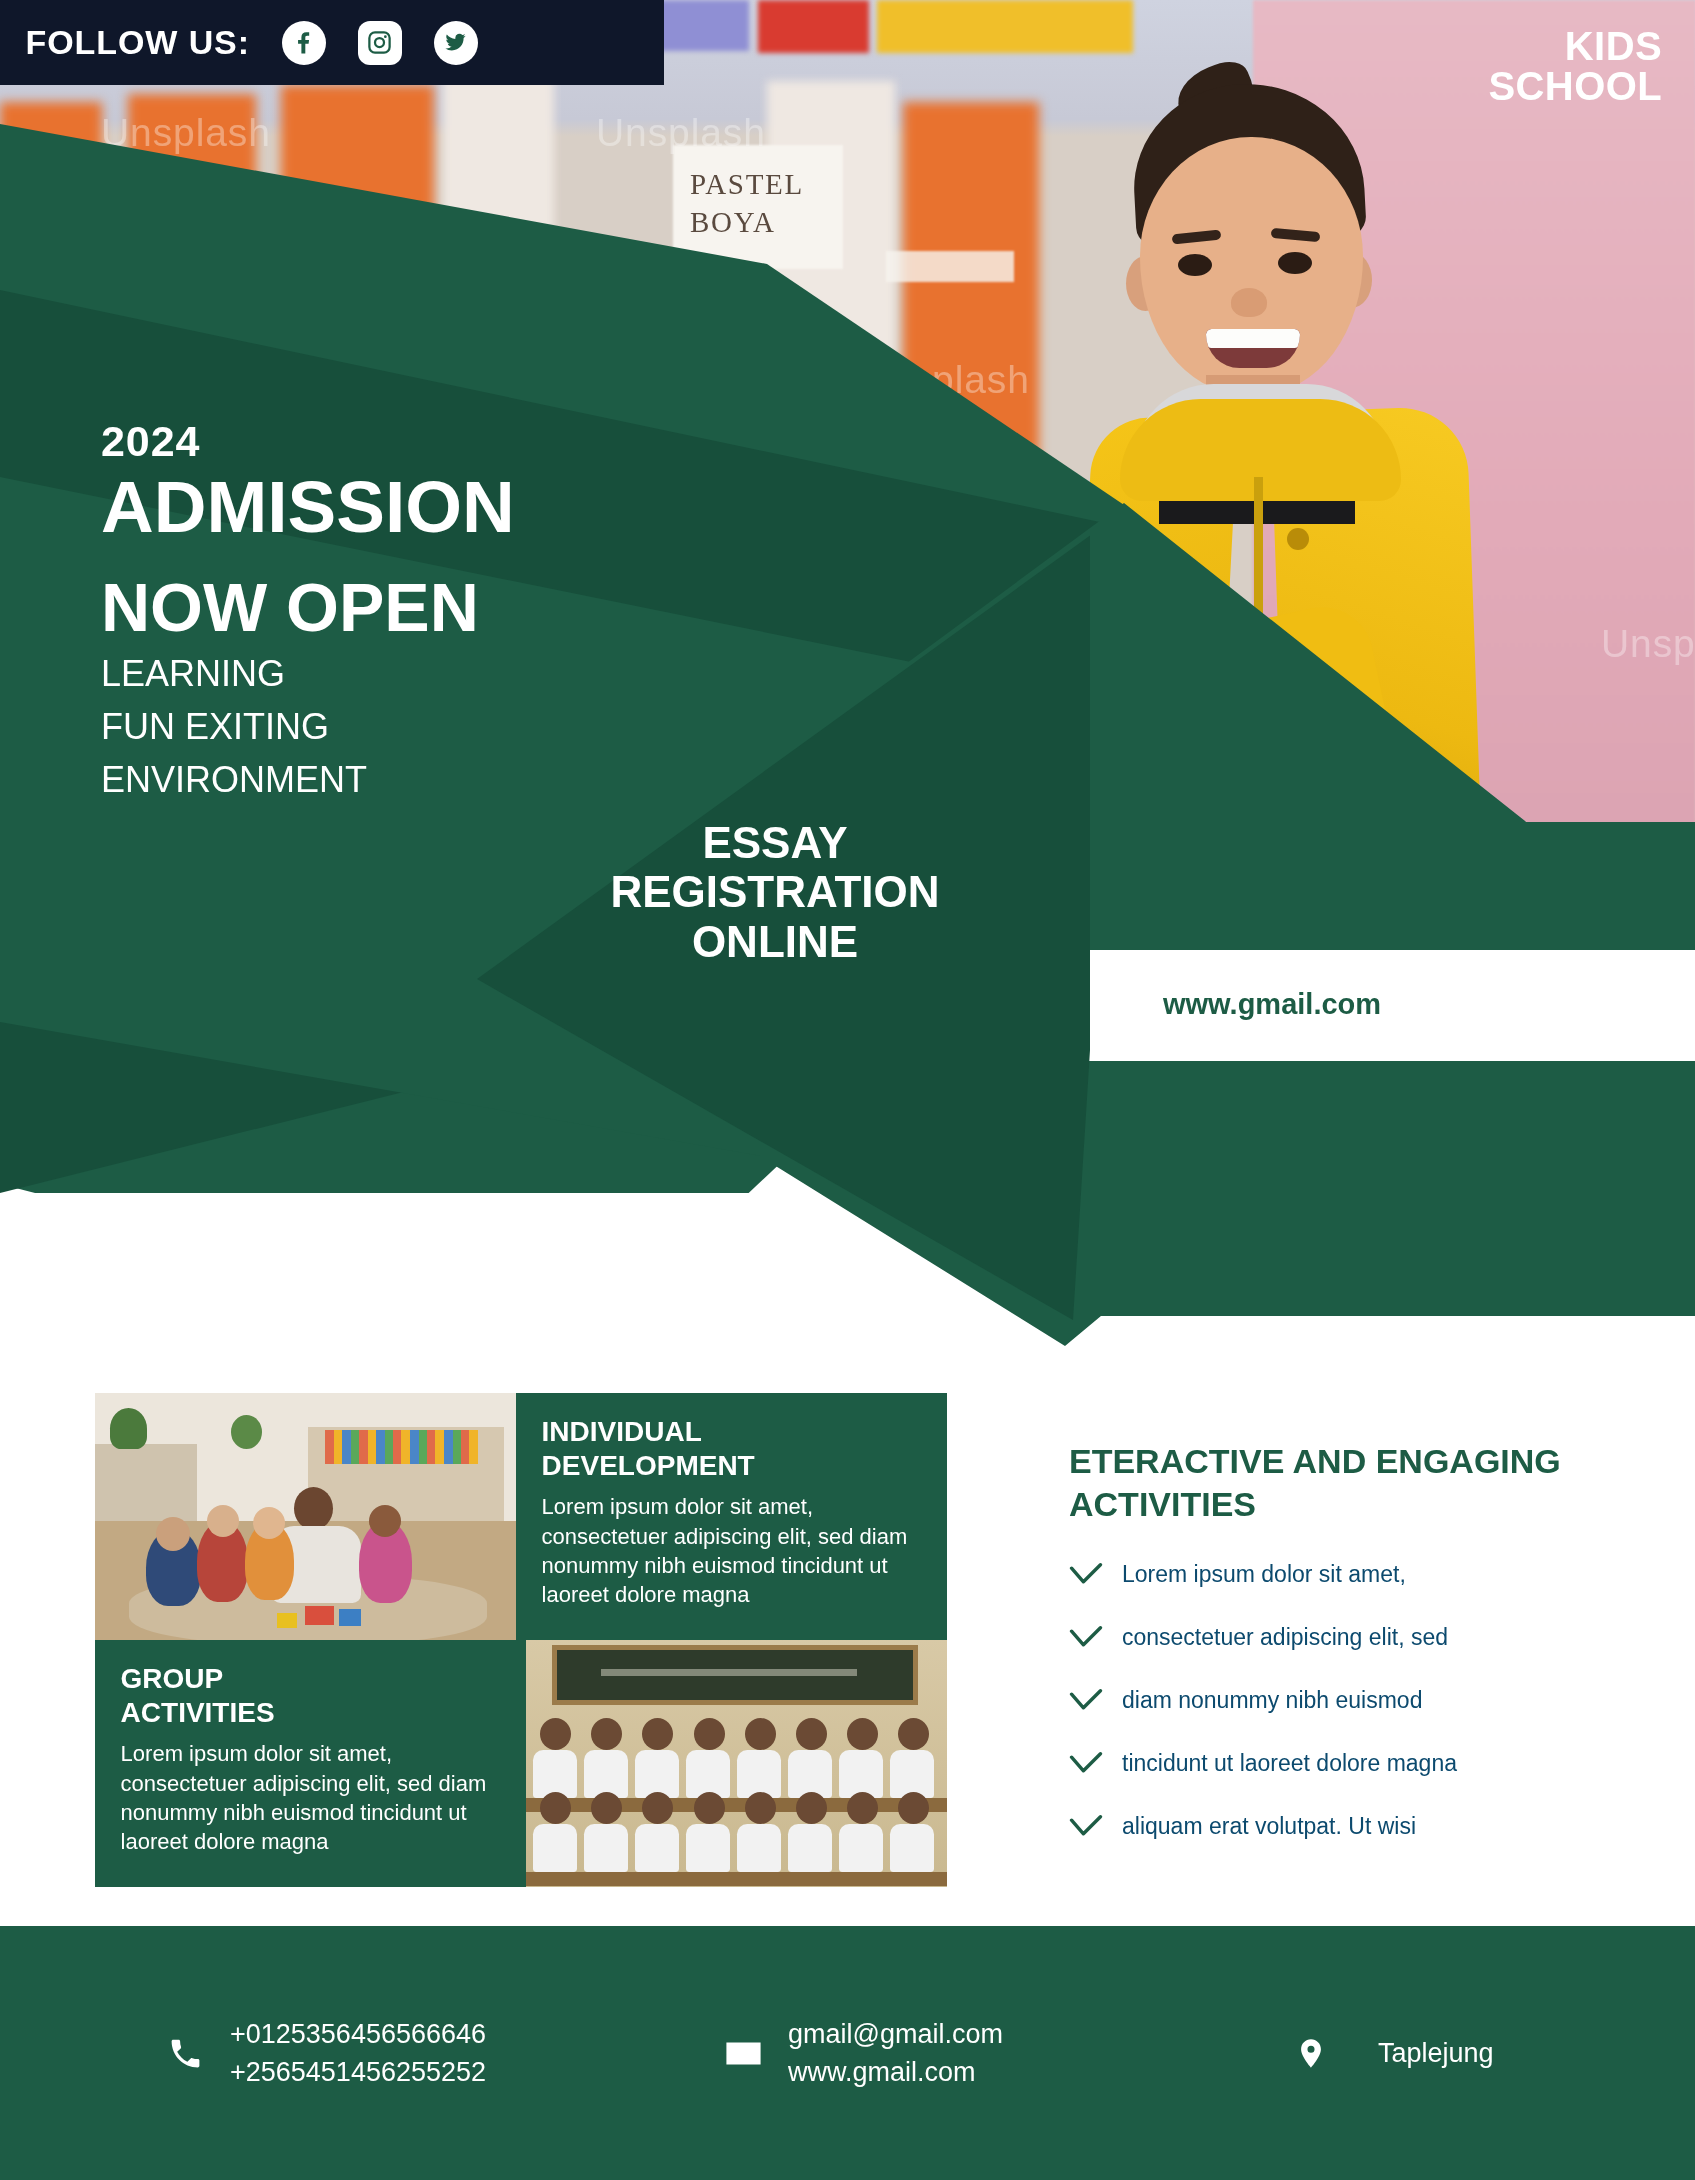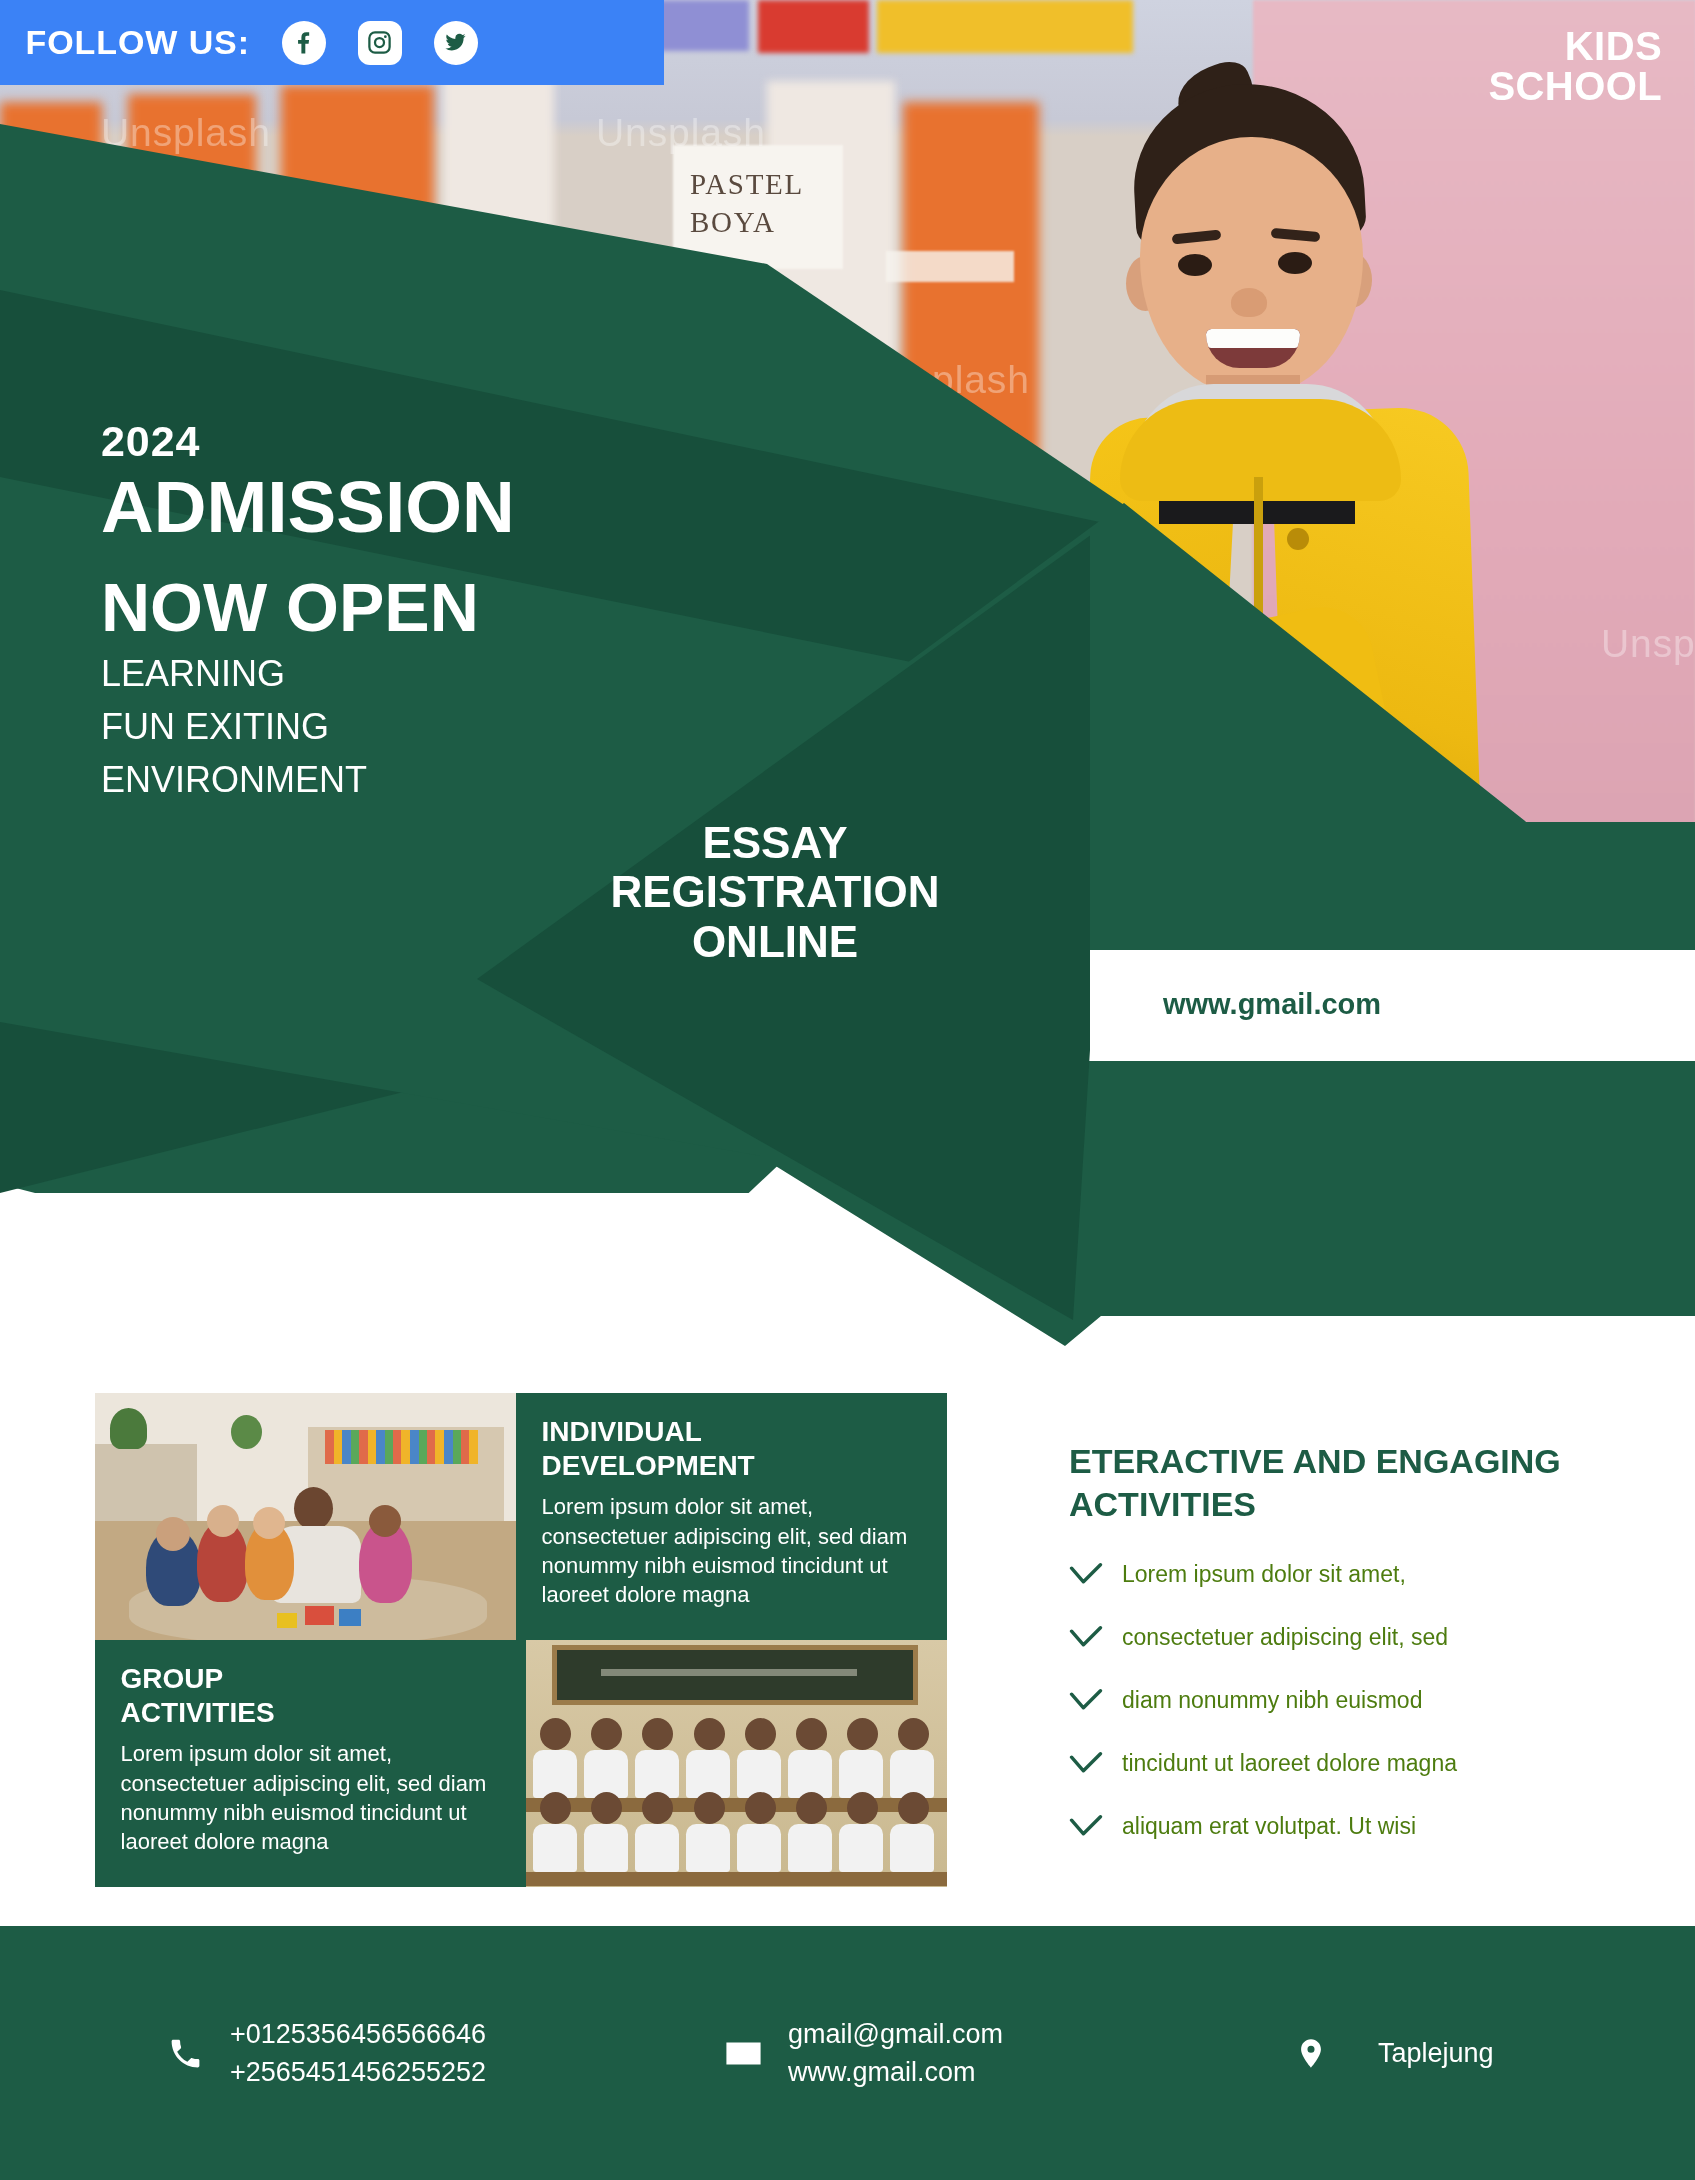--- a/index.html
+++ b/index.html
@@ -189,21 +189,21 @@
   }
   .boy .btn1, .boy .btn2 {
     position: absolute; width: 22px; height: 22px;
     background: #b98c08; border-radius: 50%;
   }
   .boy .btn1 { left: 256px; top: 451px; }
   .boy .btn2 { left: 260px; top: 545px; }
   .follow-bar {
     position: absolute; left: 0; top: 0;
     width: 664px; height: 85px;
-    background: #3b82f6;
+    background: #0f172a;
     display: flex; align-items: center;
     padding-left: 25.6px;
     gap: 32px;
     z-index: 6;
   }
   .follow-label {
     color: #ffffff; font-size: 34px; font-weight: bold; letter-spacing: 0.9px;
   }
   .sicon {
     width: 44px; height: 44px; border-radius: 50%;
@@ -340,21 +340,21 @@
   .ph2 .s .b { width:44px; height:48px; background:#f2f2f2; border-radius:10.2px 10.2px 3.4px 3.4px; }
   .ph2 .s .t { width:44px; height:12px; background:#b23a30; }
   .ph2 .desk { position:absolute; left:0; width:421px; height:13.6px; background:#8b6a3e; }
 
   
   .right-col { position: absolute; left: 1069px; top: 1440px; width: 545px; z-index: 4; }
   .right-title { color:#1d5c45; font-size: 34px; font-weight: bold; line-height: 1.25; }
   .check-list { margin-top: 36px; }
   .check-item { display: flex; align-items: center; gap: 19px; margin-bottom: 36px; }
   .check-item .mark { width: 34px; height: 24px; flex: 0 0 34px; }
-  .check-item .txt { color: #4d7c0f; font-size: 23px; }
+  .check-item .txt { color: #0c4a6e; font-size: 23px; }
 
   
   .footer {
     position: absolute; left: 0; bottom: 0;
     width: 1696px; height: 255px;
     background: #1d5c45;
     display: flex; align-items: center;
     z-index: 9;
   }
   .foot-item { display: flex; align-items: center; gap: 22px; color:#fff; }

